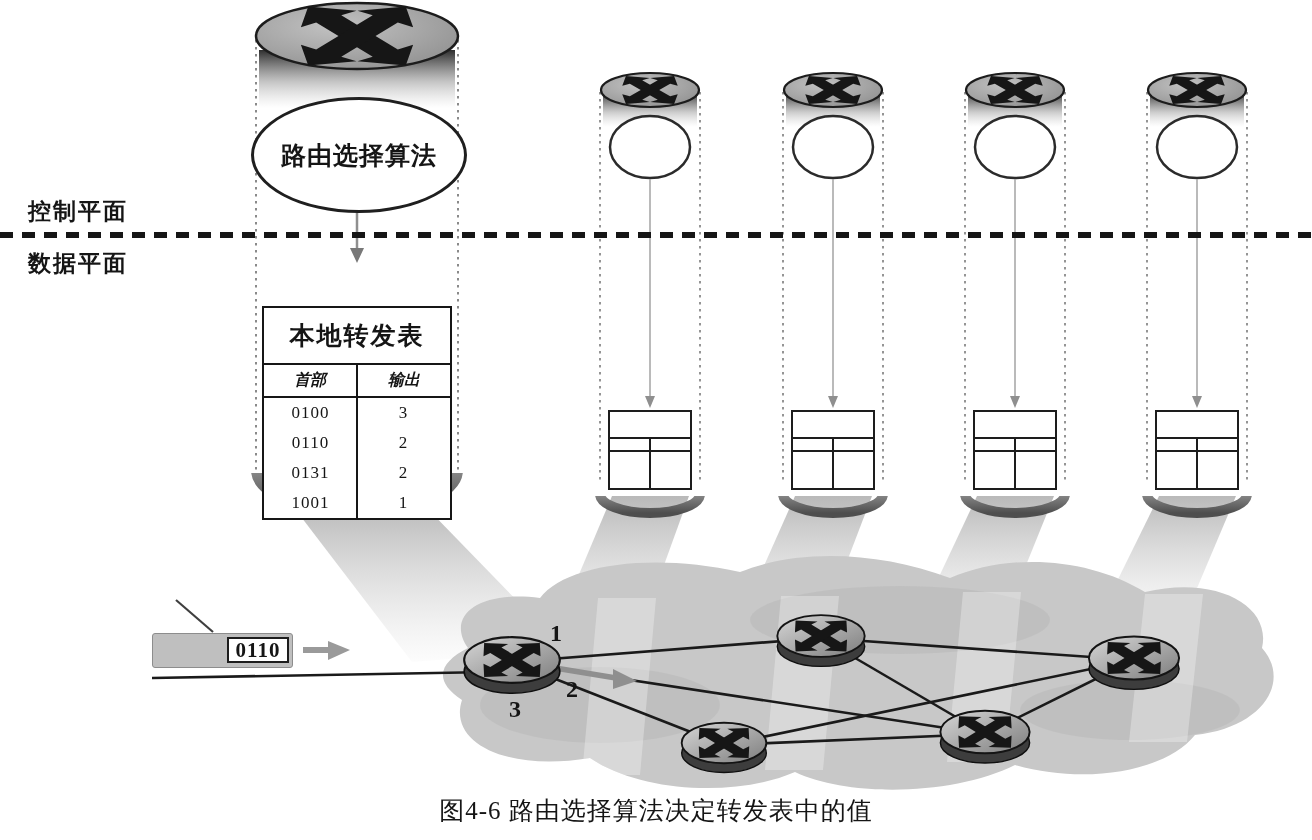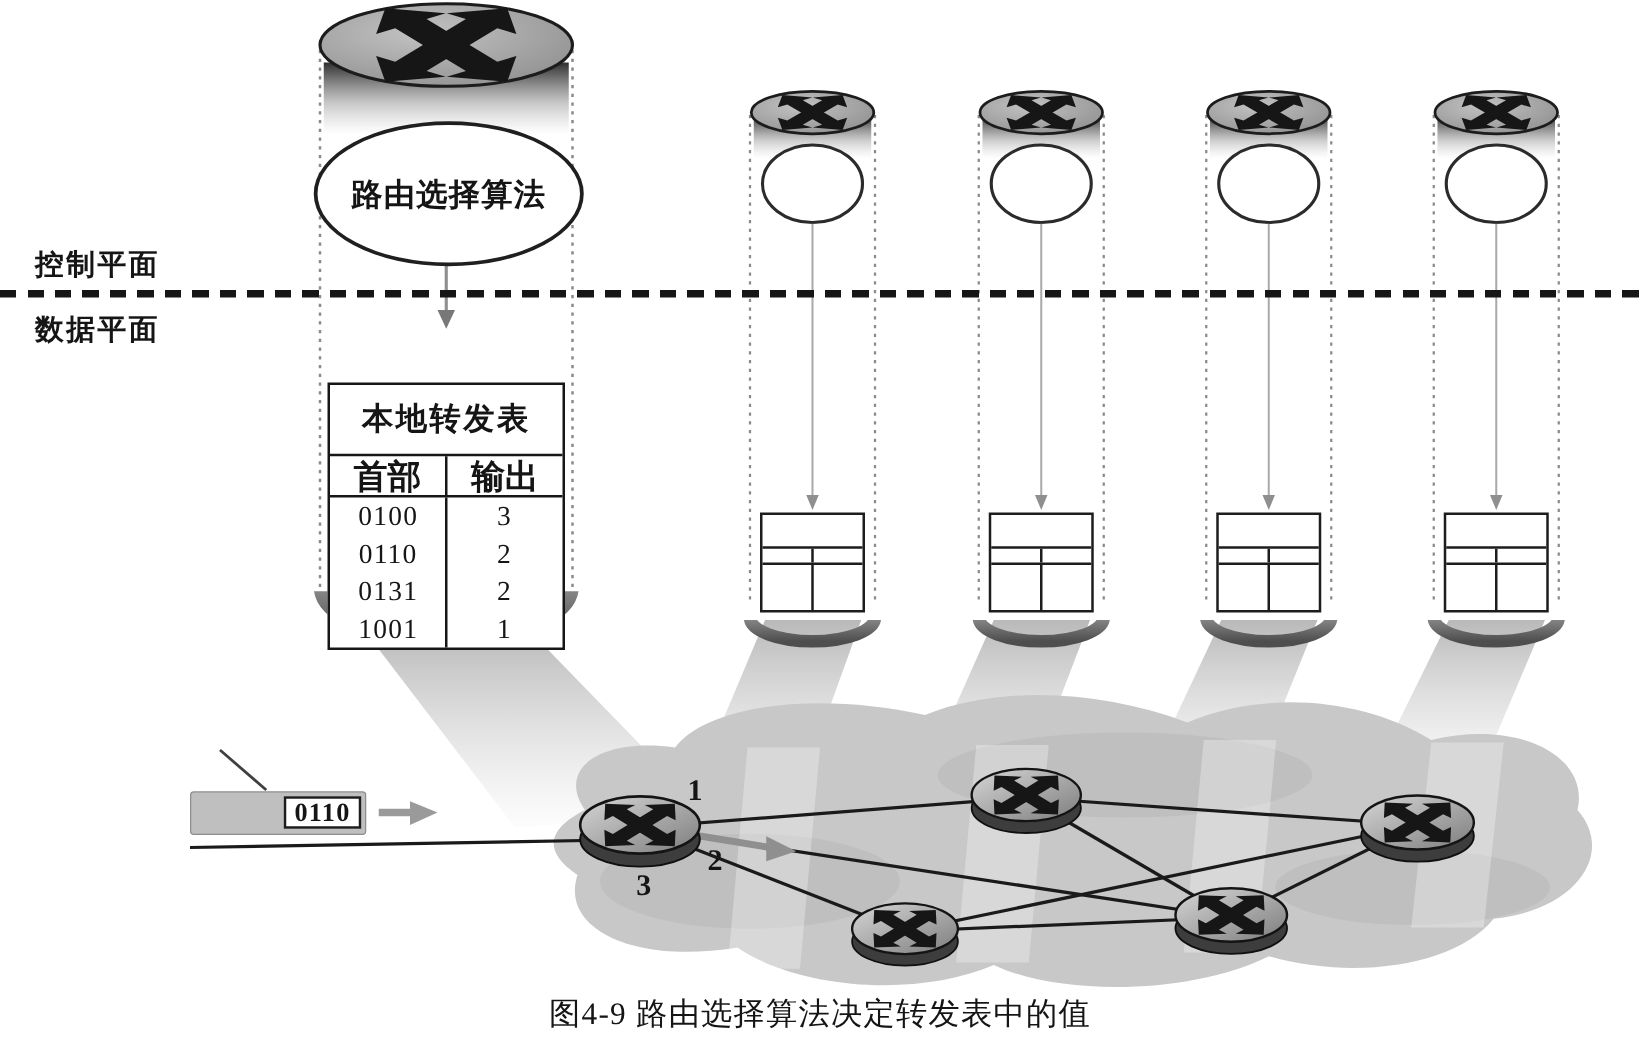--- a/index.html
+++ b/index.html
@@ -18,26 +18,26 @@
     left:251px;top:97px;width:210px;height:110px;border-radius:50%;
     border:3px solid #1f1f1f;background:#ffffff;display:flex;align-items:center;justify-content:center;
     font-size:25px;font-weight:700;letter-spacing:1px;font-family:Liberation Mono, monospace;
   }
   
   .fwd-table{
     left:262px;top:266px;width:190px;background:#ffffff;
     border:2.5px solid #161616;box-sizing:border-box;text-align:center;margin-top:40px;
   }
   .fwd-title{height:55px;line-height:55px;font-size:25px;font-weight:700;letter-spacing:2px;border-bottom:2.5px solid #161616;}
-  .fwd-header{display:flex;height:31px;border-bottom:2.5px solid #161616;font-size:27px;font-weight:700;}
+  .fwd-header{display:flex;height:31px;border-bottom:2.5px solid #161616;font-size:16px;font-weight:700;font-style:italic;}
   .fwd-header .cell{flex:1;display:flex;align-items:center;justify-content:center;}
   .fwd-header .cell.right{border-left:2.5px solid #161616;}
   .fwd-body{position:relative;}
   .fwd-body .vline{position:absolute;left:50%;top:0;bottom:0;width:2.5px;margin-left:-1.25px;background:#161616;}
-  .fwd-row{display:flex;height:30px;font-size:22px;}
+  .fwd-row{display:flex;height:30px;font-size:17px;}
   .fwd-row .cell{flex:1;display:flex;align-items:center;justify-content:center;letter-spacing:1px;}
   
   .mini-table{width:84px;height:80px;border:2.5px solid #1d1d1d;box-sizing:border-box;background:#ffffff;top:410px;}
   .mini-title{height:25px;border-bottom:2px solid #1d1d1d;}
   .mini-header{height:11px;border-bottom:2px solid #1d1d1d;position:relative;}
   .mini-body{position:relative;height:37px;}
   .mini-vline{position:absolute;left:50%;top:0;bottom:0;width:2px;margin-left:-1px;background:#1d1d1d;}
   
   .packet-label{left:50px;top:550px;font-size:23px;font-weight:700;letter-spacing:2px;}
   .packet{left:152px;top:633px;width:141px;height:35px;background:#bfbfbf;border:1.5px solid #8d8d8d;border-radius:3px;box-sizing:border-box;}
@@ -287,14 +287,14 @@
   </div>
 
   <div class="abs packet">
     <div class="packet-value">0110</div>
   </div>
 
   <div class="abs port-label" style="left:544px;top:620px;">1</div>
   <div class="abs port-label" style="left:560px;top:676px;">2</div>
   <div class="abs port-label" style="left:503px;top:696px;">3</div>
 
-  <div class="abs caption">图4-9  路由选择算法决定转发表中的值</div>
+  <div class="abs caption">图4-6  路由选择算法决定转发表中的值</div>
 </div>
 
 </body></html>

